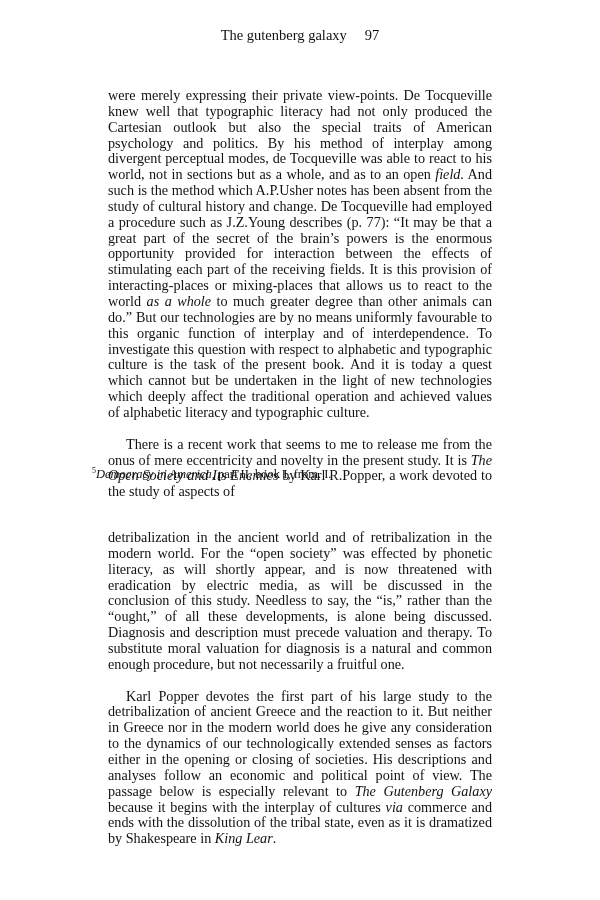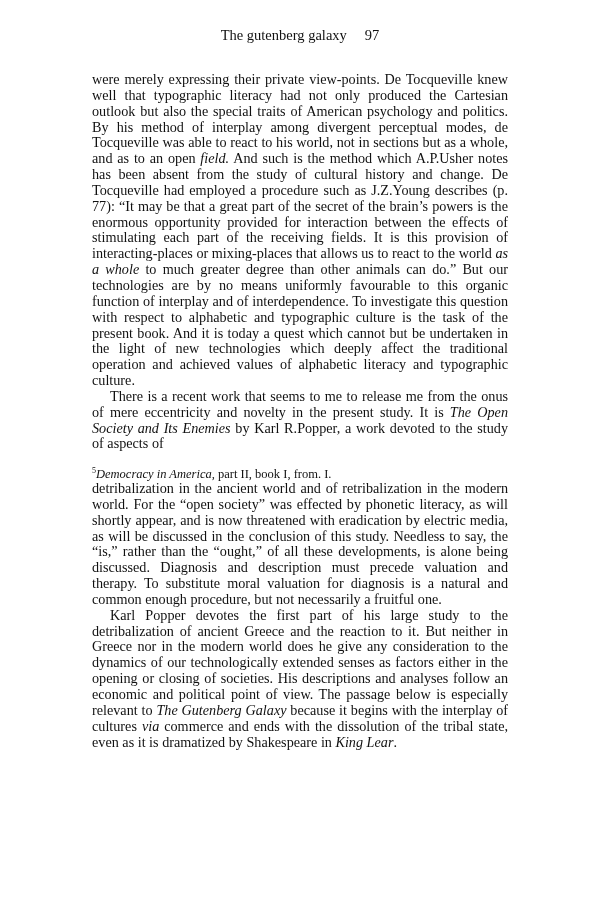--- a/index.html
+++ b/index.html
@@ -3,26 +3,26 @@
 <meta charset="utf-8">
 <style>
   html, body { margin: 0; padding: 0; background: #ffffff; }
   body { width: 600px; height: 900px; position: relative; overflow: hidden;
          font-family: "Liberation Serif", "DejaVu Serif", serif; color: #111; }
   .header { position: absolute; top: 27px; left: 0; width: 600px; text-align: center;
             font-size: 14.5px; letter-spacing: 0; }
   .header .num { margin-left: 18px; }
   .block { position: absolute; left: 92px; width: 416px; font-size: 14.2px;
            line-height: 15.85px; text-align: justify; }
-  .block p { margin: 0; }
+  .block p { margin: 16px; }
   .block p.indent { text-indent: 18px; }
   .block1 { top: 72px; }
   .footnote { position: absolute; left: 92px; top: 466px; font-size: 12.5px; }
   .footnote sup { font-size: 8px; vertical-align: 5px; }
-  .block2 { top: 481px; }
+  .block2 { top: 514px; }
   i { font-style: italic; }
 </style>
 </head>
 <body>
 
 <div class="header">
   <span>The gutenberg galaxy</span><span class="num">97</span>
 </div>
 
 <div class="block block1">

